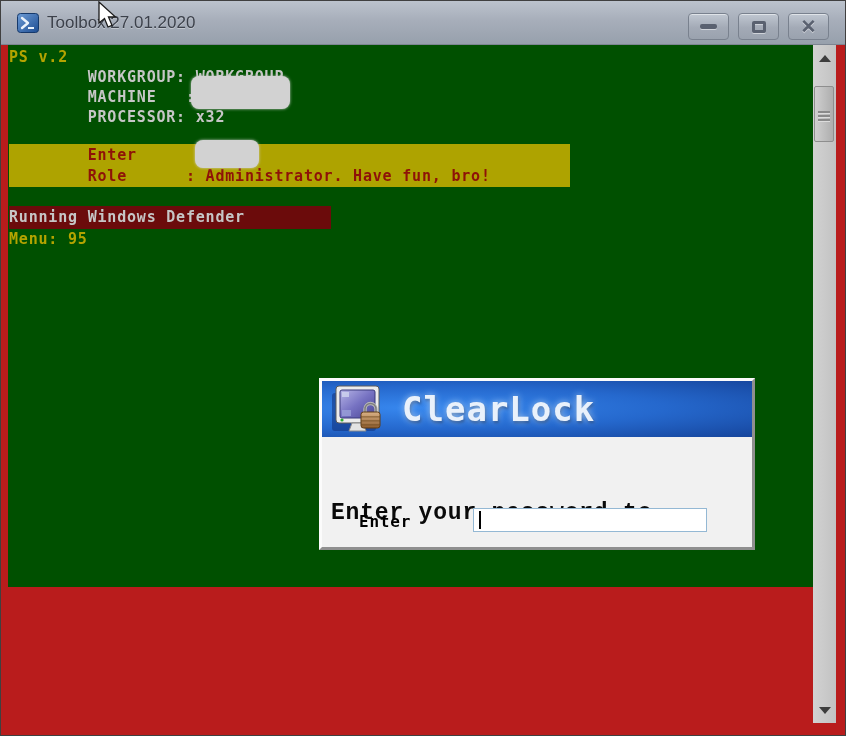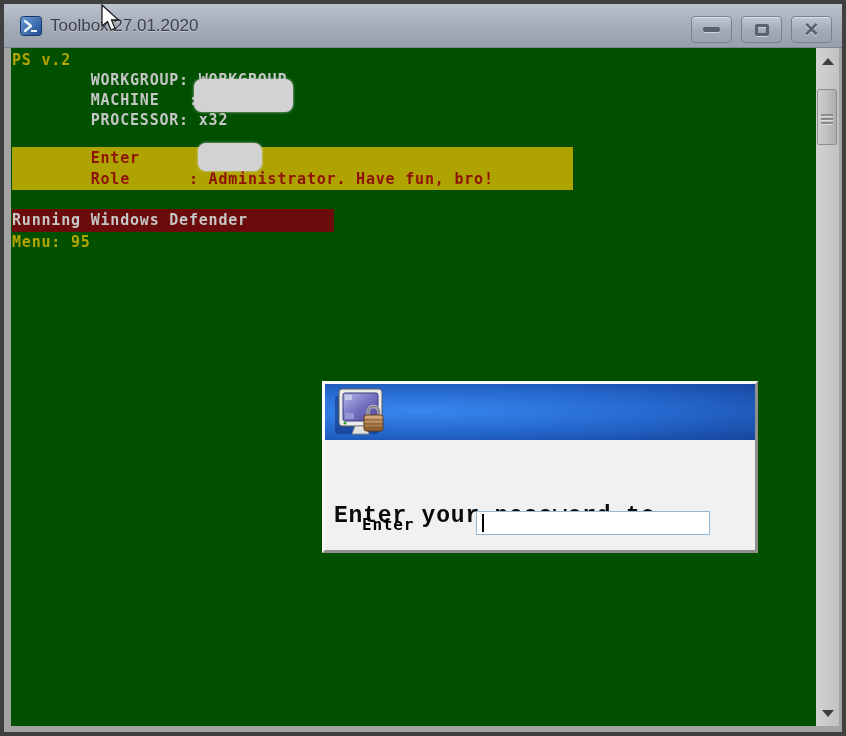--- a/index.html
+++ b/index.html
@@ -1,20 +1,20 @@
 <!DOCTYPE html>
 <html><head>
 <meta charset="utf-8">
 <style>
   * { margin:0; padding:0; box-sizing:border-box; }
   html,body { width:846px; height:736px; overflow:hidden; background:#6b7280; }
   .window {
     position:relative; width:846px; height:736px;
-    background:#a3a3a3; font-family:"Liberation Sans", sans-serif;
-    border:4px solid #404040;
+    background:#b91c1c; font-family:"Liberation Sans", sans-serif;
+    border:1px solid #404040;
   }
   
   .titlebar {
     position:absolute; left:0; top:0; width:100%; height:44px;
     background:linear-gradient(to bottom,#bcc3cd 0%,#a7aeba 45%,#97a0ac 100%);
     border-bottom:1px solid #7d8592;
   }
   .ps-icon { position:absolute; left:16px; top:11px; width:22px; height:22px; }
   .title-text {
     position:absolute; left:46px; top:12px; font-size:17px; color:#3c414b;
@@ -31,21 +31,21 @@
   .btn-max   { left:737px; }
   .btn-close { left:787px; }
   .glyph-min { width:17px; height:5px; background:#5a6170; border-radius:2px;
                box-shadow:0 1px 0 rgba(255,255,255,.5); }
   .glyph-max { width:14px; height:12px; border:3px solid #5a6170; border-radius:2px;
                box-shadow:0 1px 0 rgba(255,255,255,.5), inset 0 1px 0 rgba(255,255,255,.4); }
   .glyph-close { font-size:19px; font-weight:bold; color:#5a6170; line-height:1;
                text-shadow:0 1px 0 rgba(255,255,255,.5); }
   
   .console {
-    position:absolute; left:7px; top:44px; width:805px; height:678px;
+    position:absolute; left:7px; top:44px; width:805px; height:542px;
     background:#005000; overflow:hidden;
     font-family:"DejaVu Sans Mono", monospace; font-weight:bold;
     font-size:15px; letter-spacing:0.8px;
   }
   .cline { position:absolute; left:1px; height:21px; line-height:21px; white-space:pre; }
   .c-gray   { color:#c6c6c6; }
   .c-yellow { color:#b4a400; }
   .c-red    { color:#8e1208; }
   .bar { position:absolute; left:1px; }
   .bar-olive  { top:99px;  width:561px; height:43px; background:#aea300; }
@@ -173,20 +173,21 @@
             <circle cx="12" cy="37" r="1.6" fill="#2fae2f"></circle>
             <path d="M22 40 L33 40 L36 48 L19 48 Z" fill="#e3e3e3" stroke="#8a8a8a"></path>
             <path d="M35 30 v-4 a5.5 5.5 0 0 1 11 0 v4" fill="none" stroke="#b9b9b9" stroke-width="3.4"></path>
             <path d="M35 30 v-4 a5.5 5.5 0 0 1 11 0 v4" fill="none" stroke="#7d7d7d" stroke-width="1.4"></path>
             <rect x="31" y="29" width="19" height="16" rx="2.5" fill="url(#lck)" stroke="#5f3c16"></rect>
             <rect x="31" y="33" width="19" height="1.6" fill="#6f4a1e" opacity="0.5"></rect>
             <rect x="31" y="37" width="19" height="1.6" fill="#6f4a1e" opacity="0.5"></rect>
             <rect x="31" y="41" width="19" height="1.6" fill="#6f4a1e" opacity="0.5"></rect>
           </svg>
         </span>
+        <span class="dlg-title">ClearLock</span>
       </div>
       <div class="dlg-msg"><br>
 <span>Enter your password to</span></div>
       <span class="dlg-enter">Enter</span>
       <div class="dlg-input-wrap">
         <input class="dlg-input" type="text" value="" style="">
         <div class="caret"></div>
       </div>
     </div>
   </div>

